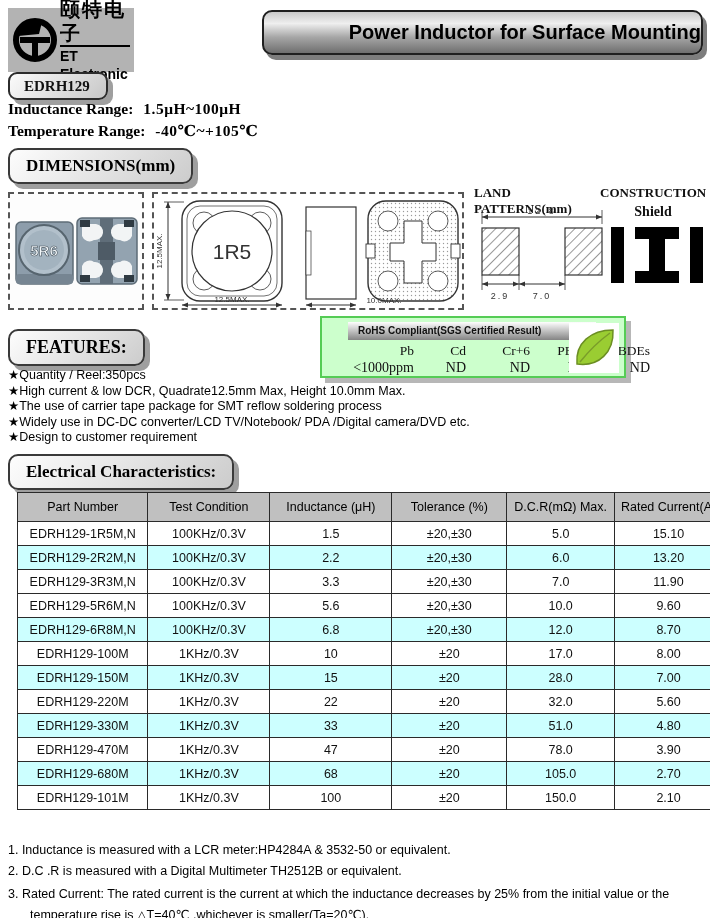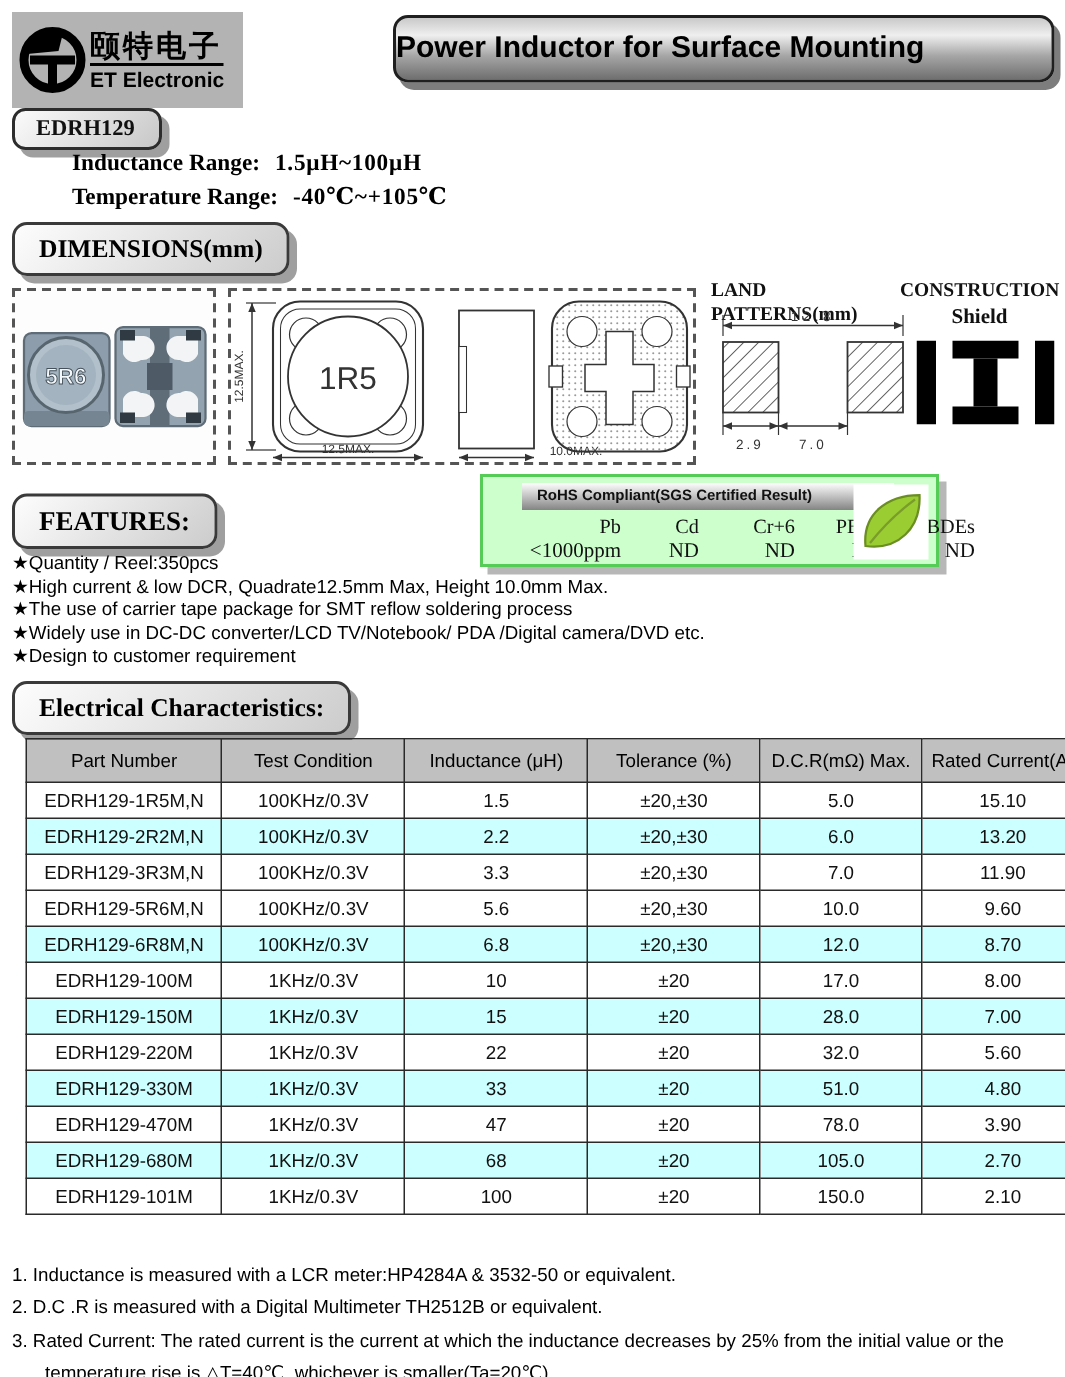--- a/index.html
+++ b/index.html
@@ -1,42 +1,42 @@
 <!DOCTYPE html>
 <html><head>
 <meta charset="utf-8">
 <style>
   * { margin:0; padding:0; box-sizing:border-box; }
   body { background:#fff; font-family:"Liberation Sans","DejaVu Sans",sans-serif; color:#111; }
   .page { position:relative; width:710px; height:918px; background:#fff; overflow:hidden; }
 
   
-  .logo-box { position:absolute; left:8px; top:8px; width:154px; height:64px;
+  .logo-box { position:absolute; left:8px; top:8px; width:126px; height:64px;
     background:#b3b3b3; display:flex; align-items:center; padding:3px 4px; }
   .logo-mark { flex:0 0 46px; }
   .logo-text { margin-left:2px; }
   .logo-cn { font-size:20px; font-weight:bold; letter-spacing:2px; color:#000;
     border-bottom:2px solid #000; line-height:24px; font-family:"DejaVu Sans",sans-serif; }
   .logo-en { font-size:14px; font-weight:bold; color:#000; line-height:18px; }
 
   .title-bar { position:absolute; left:262px; top:10px; width:441px; height:45px;
     border:2px solid #1f1f1f; border-radius:10px;
     background:linear-gradient(to bottom,#c9c9c9 0%,#efefef 28%,#a5a5a5 62%,#6f6f6f 100%);
-    display:flex; align-items:center; justify-content:flex-start;
+    display:flex; align-items:center; justify-content:flex-end;
     font-size:20px; font-weight:bold; color:#000; box-shadow:4px 5px 0 #7d7d7d; }
 
   .part-btn { position:absolute; left:8px; top:72px; min-width:100px; height:28px;
     border:2px solid #2c2c2c; border-radius:9px;
     background:linear-gradient(135deg,#fbfbfb,#c7c7c7);
     box-shadow:5px 5px 0 #9f9f9f;
     display:flex; align-items:center; padding:0 14px;
     font-family:"Liberation Serif","DejaVu Serif",serif; font-weight:bold; font-size:15px; }
 
   .range-line { position:absolute; left:8px; font-family:"Liberation Serif","DejaVu Serif",serif;
-    font-weight:bold; font-size:15.5px; color:#000;margin-left:40px; }
+    font-weight:bold; font-size:15.5px; color:#000; }
   .range-line .val { margin-left:10px; letter-spacing:0.5px; }
   .range-ind { top:100px; }
   .range-temp { top:121px; }
 
   
   .section-btn { position:absolute; border:2px solid #3a3a3a; border-radius:10px;
     background:linear-gradient(135deg,#fdfdfd,#cccccc);
     box-shadow:5px 5px 0 #9f9f9f;
     display:flex; align-items:center; padding:16px 16px;
     font-family:"Liberation Serif","DejaVu Serif",serif; font-weight:bold; color:#000; }

